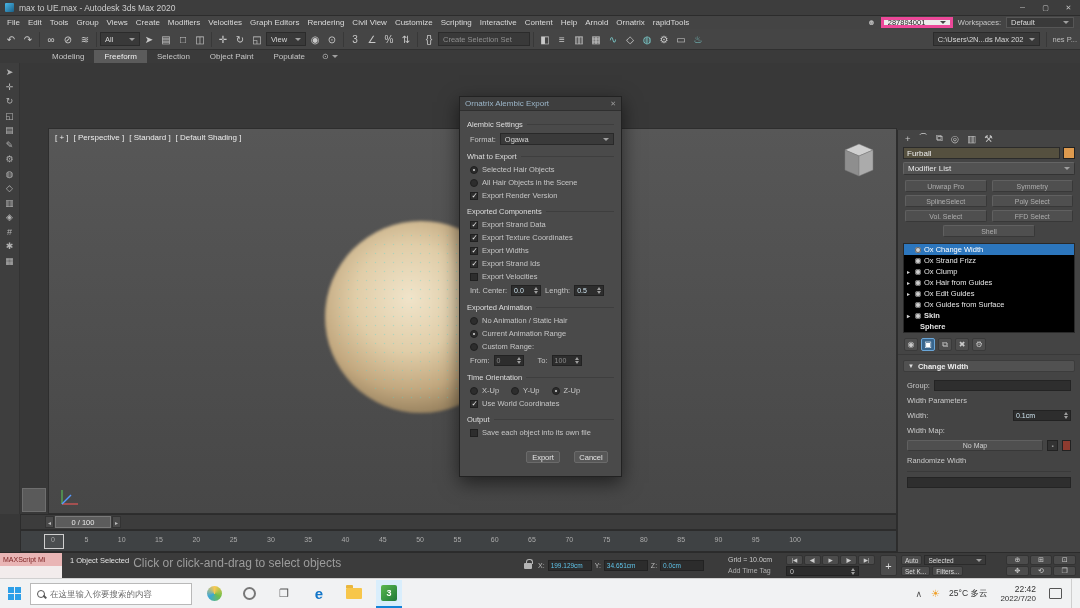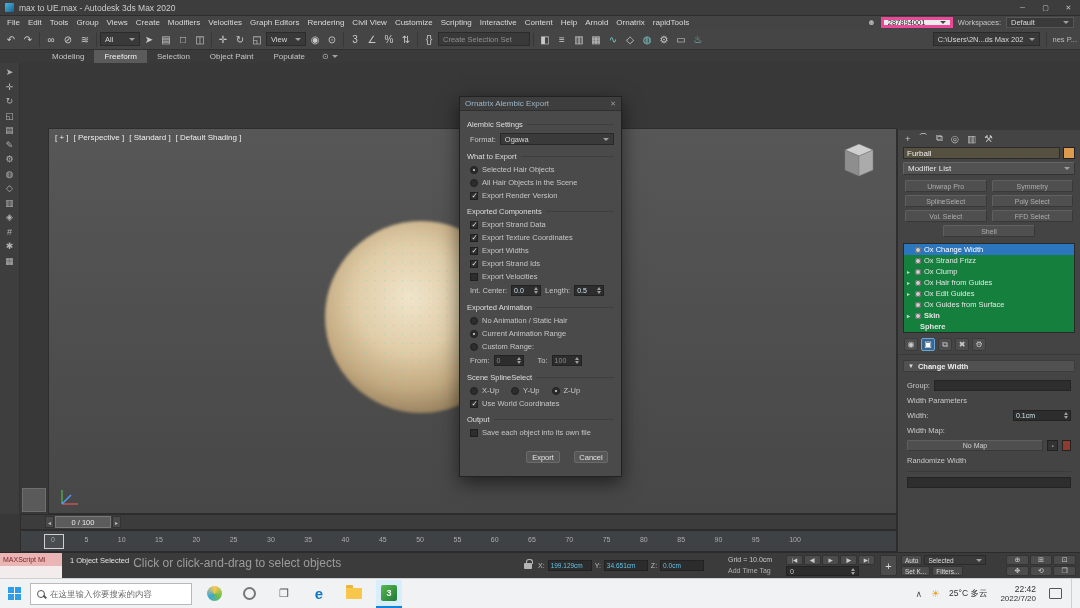--- a/index.html
+++ b/index.html
@@ -89,21 +89,21 @@
 .ptab{font-size:9.5px;color:#c5c5c5;}
 .ptab.active{color:#ffffff;}
 .name-row{display:flex;align-items:center;gap:3px;padding:1px 5px;}
 .name-field{flex:1;height:12px;background:#55503f;border:1px solid #2b2b2b;color:#eee;font-size:8px;padding:0 3px;}
 .color-swatch{width:12px;height:12px;background:#de9a4e;border:1px solid #222;flex:none;}
 .modlist-wrap{padding:2px 5px;}
 .modlist{height:13px;background:#525252;border-top:1px solid #646464;border-left:1px solid #646464;border-right:1px solid #333;border-bottom:1px solid #333;display:flex;align-items:center;padding:0 4px;font-size:8px;color:#e8e8e8;border-radius:2px;}
 .presets{display:grid;grid-template-columns:1fr 1fr;gap:3px 5px;padding:3px 7px 4px;}
 .preset-btn{height:12px;background:#4f4f4f;border-top:1px solid #606060;border-left:1px solid #606060;border-right:1px solid #383838;border-bottom:1px solid #383838;border-radius:2px;display:flex;align-items:center;justify-content:center;font-size:7px;color:#aeaeae;}
 .preset-btn.wide{grid-column:1/3;width:55%;justify-self:center;}
-.stack{margin:2px 5px;background:#15803d;border:1px solid #292929;height:90px;overflow:hidden;}
+.stack{margin:2px 5px;background:#000000;border:1px solid #292929;height:90px;overflow:hidden;}
 .stack-row{display:flex;align-items:center;gap:3px;height:11px;padding:0 3px;font-size:7.5px;color:#e4e4e4;}
 .stack-row.selected{background:#2c76bd;color:#fff;}
 .stack-row.bold{font-weight:bold;}
 .stack-row.base{padding-left:16px;}
 .bulb{width:6px;height:6px;border-radius:50%;background:#cfcfcf;box-shadow:inset 0 0 0 1px #666;flex:none;}
 .exp{font-size:6px;color:#cfcfcf;width:5px;flex:none;line-height:1;}
 .exp.empty{visibility:hidden;}
 .stack-tools{display:flex;align-items:center;gap:3px;padding:3px 6px;border-bottom:1px solid #393939;}
 .sti{width:14px;height:13px;display:flex;align-items:center;justify-content:center;font-size:8px;color:#c9c9c9;background:#4e4e4e;border:1px solid #3a3a3a;border-radius:2px;}
 .sti.active{background:#39658c;border-color:#6aa6d8;color:#fff;}
@@ -436,21 +436,21 @@
         <span style="margin-left:10px;">To:</span>
         <div class="dspin dim">
           <span class="spin-val">100</span>
           <span class="spin-btns">
               <span class="tri-up"></span>
               <span class="tri-dn"></span>
             </span>
         </div>
       </div>
 
-      <div class="dlg-sec">Scene SplineSelect</div>
+      <div class="dlg-sec">Time Orientation</div>
       <div class="drow">
         <span class="radio"></span>
         <span>X-Up</span>
         <span class="radio" style="margin-left:8px;"></span>
         <span>Y-Up</span>
         <span class="radio on" style="margin-left:8px;"></span>
         <span>Z-Up</span>
       </div>
       <div class="drow">
         <span class="checkbox checked"></span>

